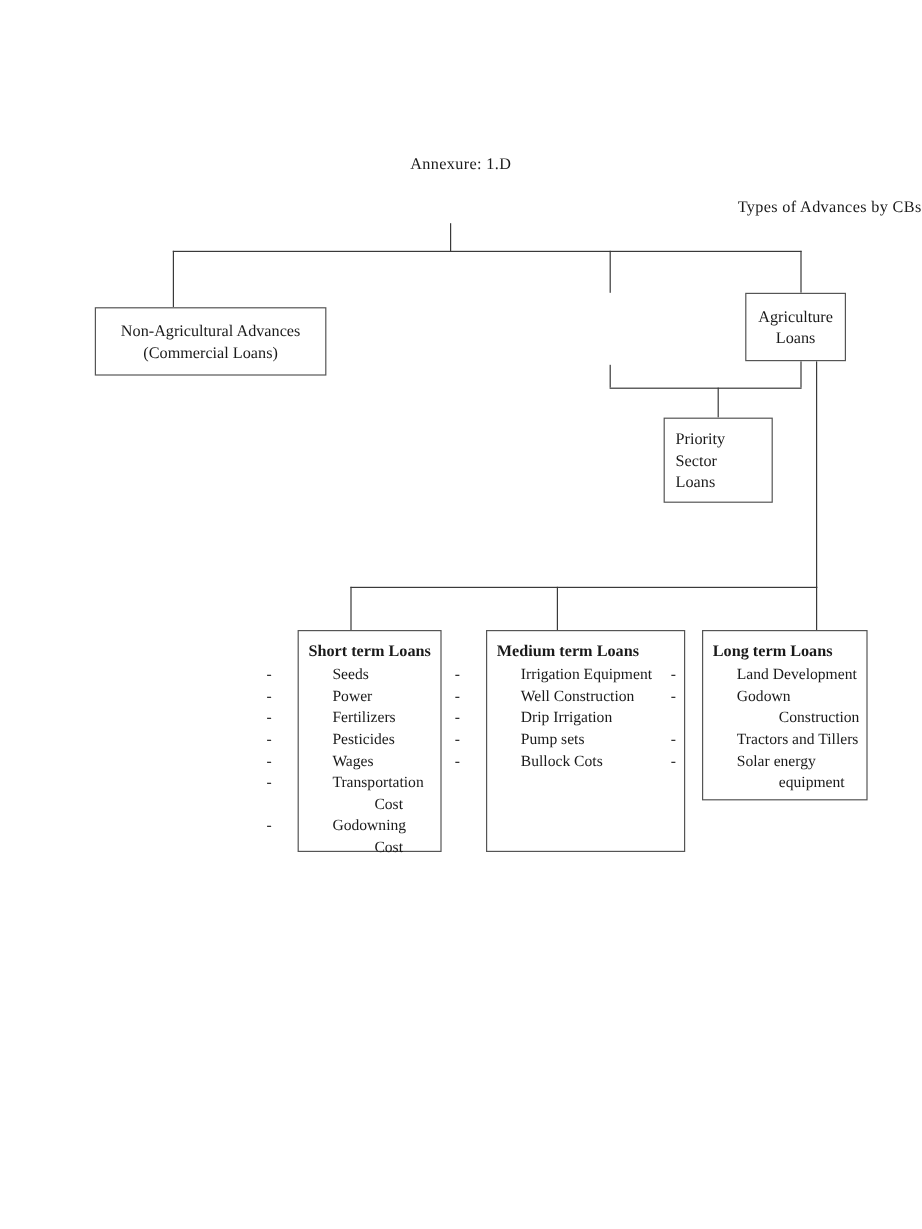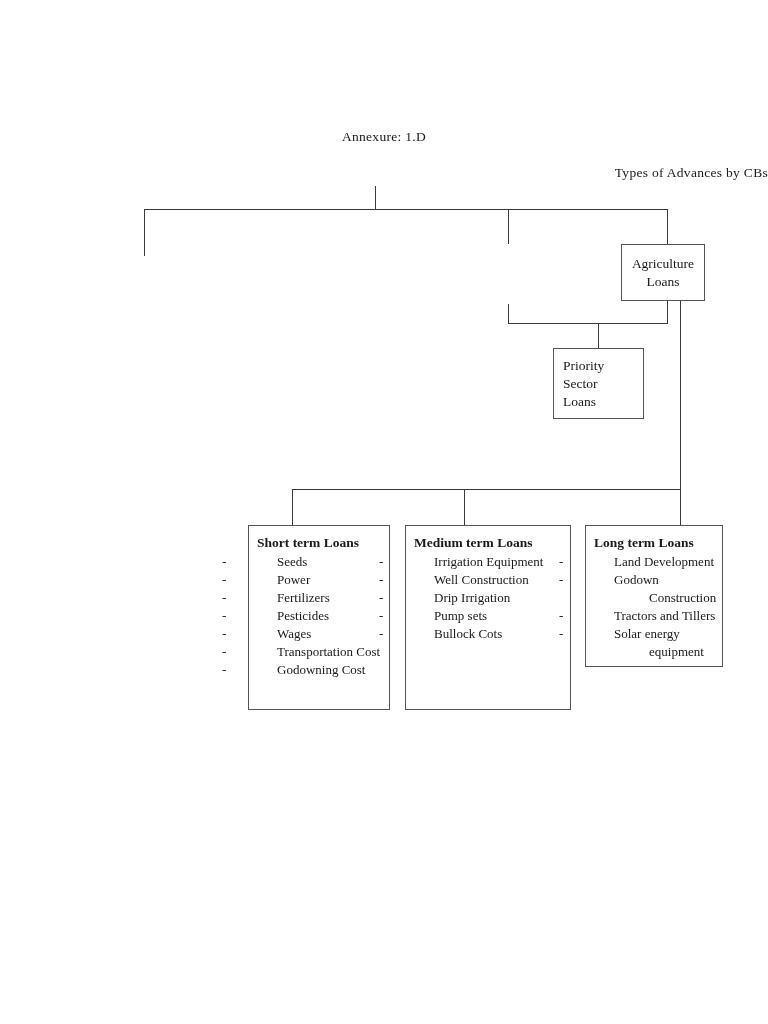--- a/index.html
+++ b/index.html
@@ -131,34 +131,38 @@
   <div class="line v" style="left:667px; top:301px; height:22px;"></div>
   <div class="line h" style="left:508px; top:323px; width:160px;"></div>
   <div class="line v" style="left:598px; top:323px; height:25px;"></div>
 
   <div class="line v" style="left:680px; top:301px; height:189px;"></div>
   <div class="line h" style="left:292px; top:489px; width:389px;"></div>
   <div class="line v" style="left:292px; top:489px; height:36px;"></div>
   <div class="line v" style="left:464px; top:489px; height:36px;"></div>
   <div class="line v" style="left:680px; top:489px; height:36px;"></div>
 
+  <div class="node centered" style="left:79px; top:256px; width:193px; height:57px;">
+    <span class="txt">Non-Agricultural  Advances
+(Commercial Loans)</span>
+  </div>
 
 
   <div class="node centered" style="left:621px; top:244px; width:84px; height:57px;">
     <span class="txt">Agriculture
 Loans</span>
   </div>
 
   <div class="node lefted" style="left:553px; top:348px; width:91px; height:71px; ">
     <span class="txt">Priority
 Sector
 Loans</span>
   </div>
 
-  <div class="leaf" id="leaf-0" style="left:248px; top:525px; width:142px; height:185px;">
+  <div class="leaf" id="leaf-0" style="left:248px; top:525px; width:120px; height:185px;">
     <span class="leaf-title">Short term Loans</span>
     <ul class="leaf-list">
         <li><span class="dash">-</span><span>Seeds</span></li>
         <li><span class="dash">-</span><span>Power</span></li>
         <li><span class="dash">-</span><span>Fertilizers</span></li>
         <li><span class="dash">-</span><span>Pesticides</span></li>
         <li><span class="dash">-</span><span>Wages</span></li>
         <li><span class="dash">-</span><span>Transportation Cost</span></li>
         <li><span class="dash">-</span><span>Godowning Cost</span></li>
       </ul>

